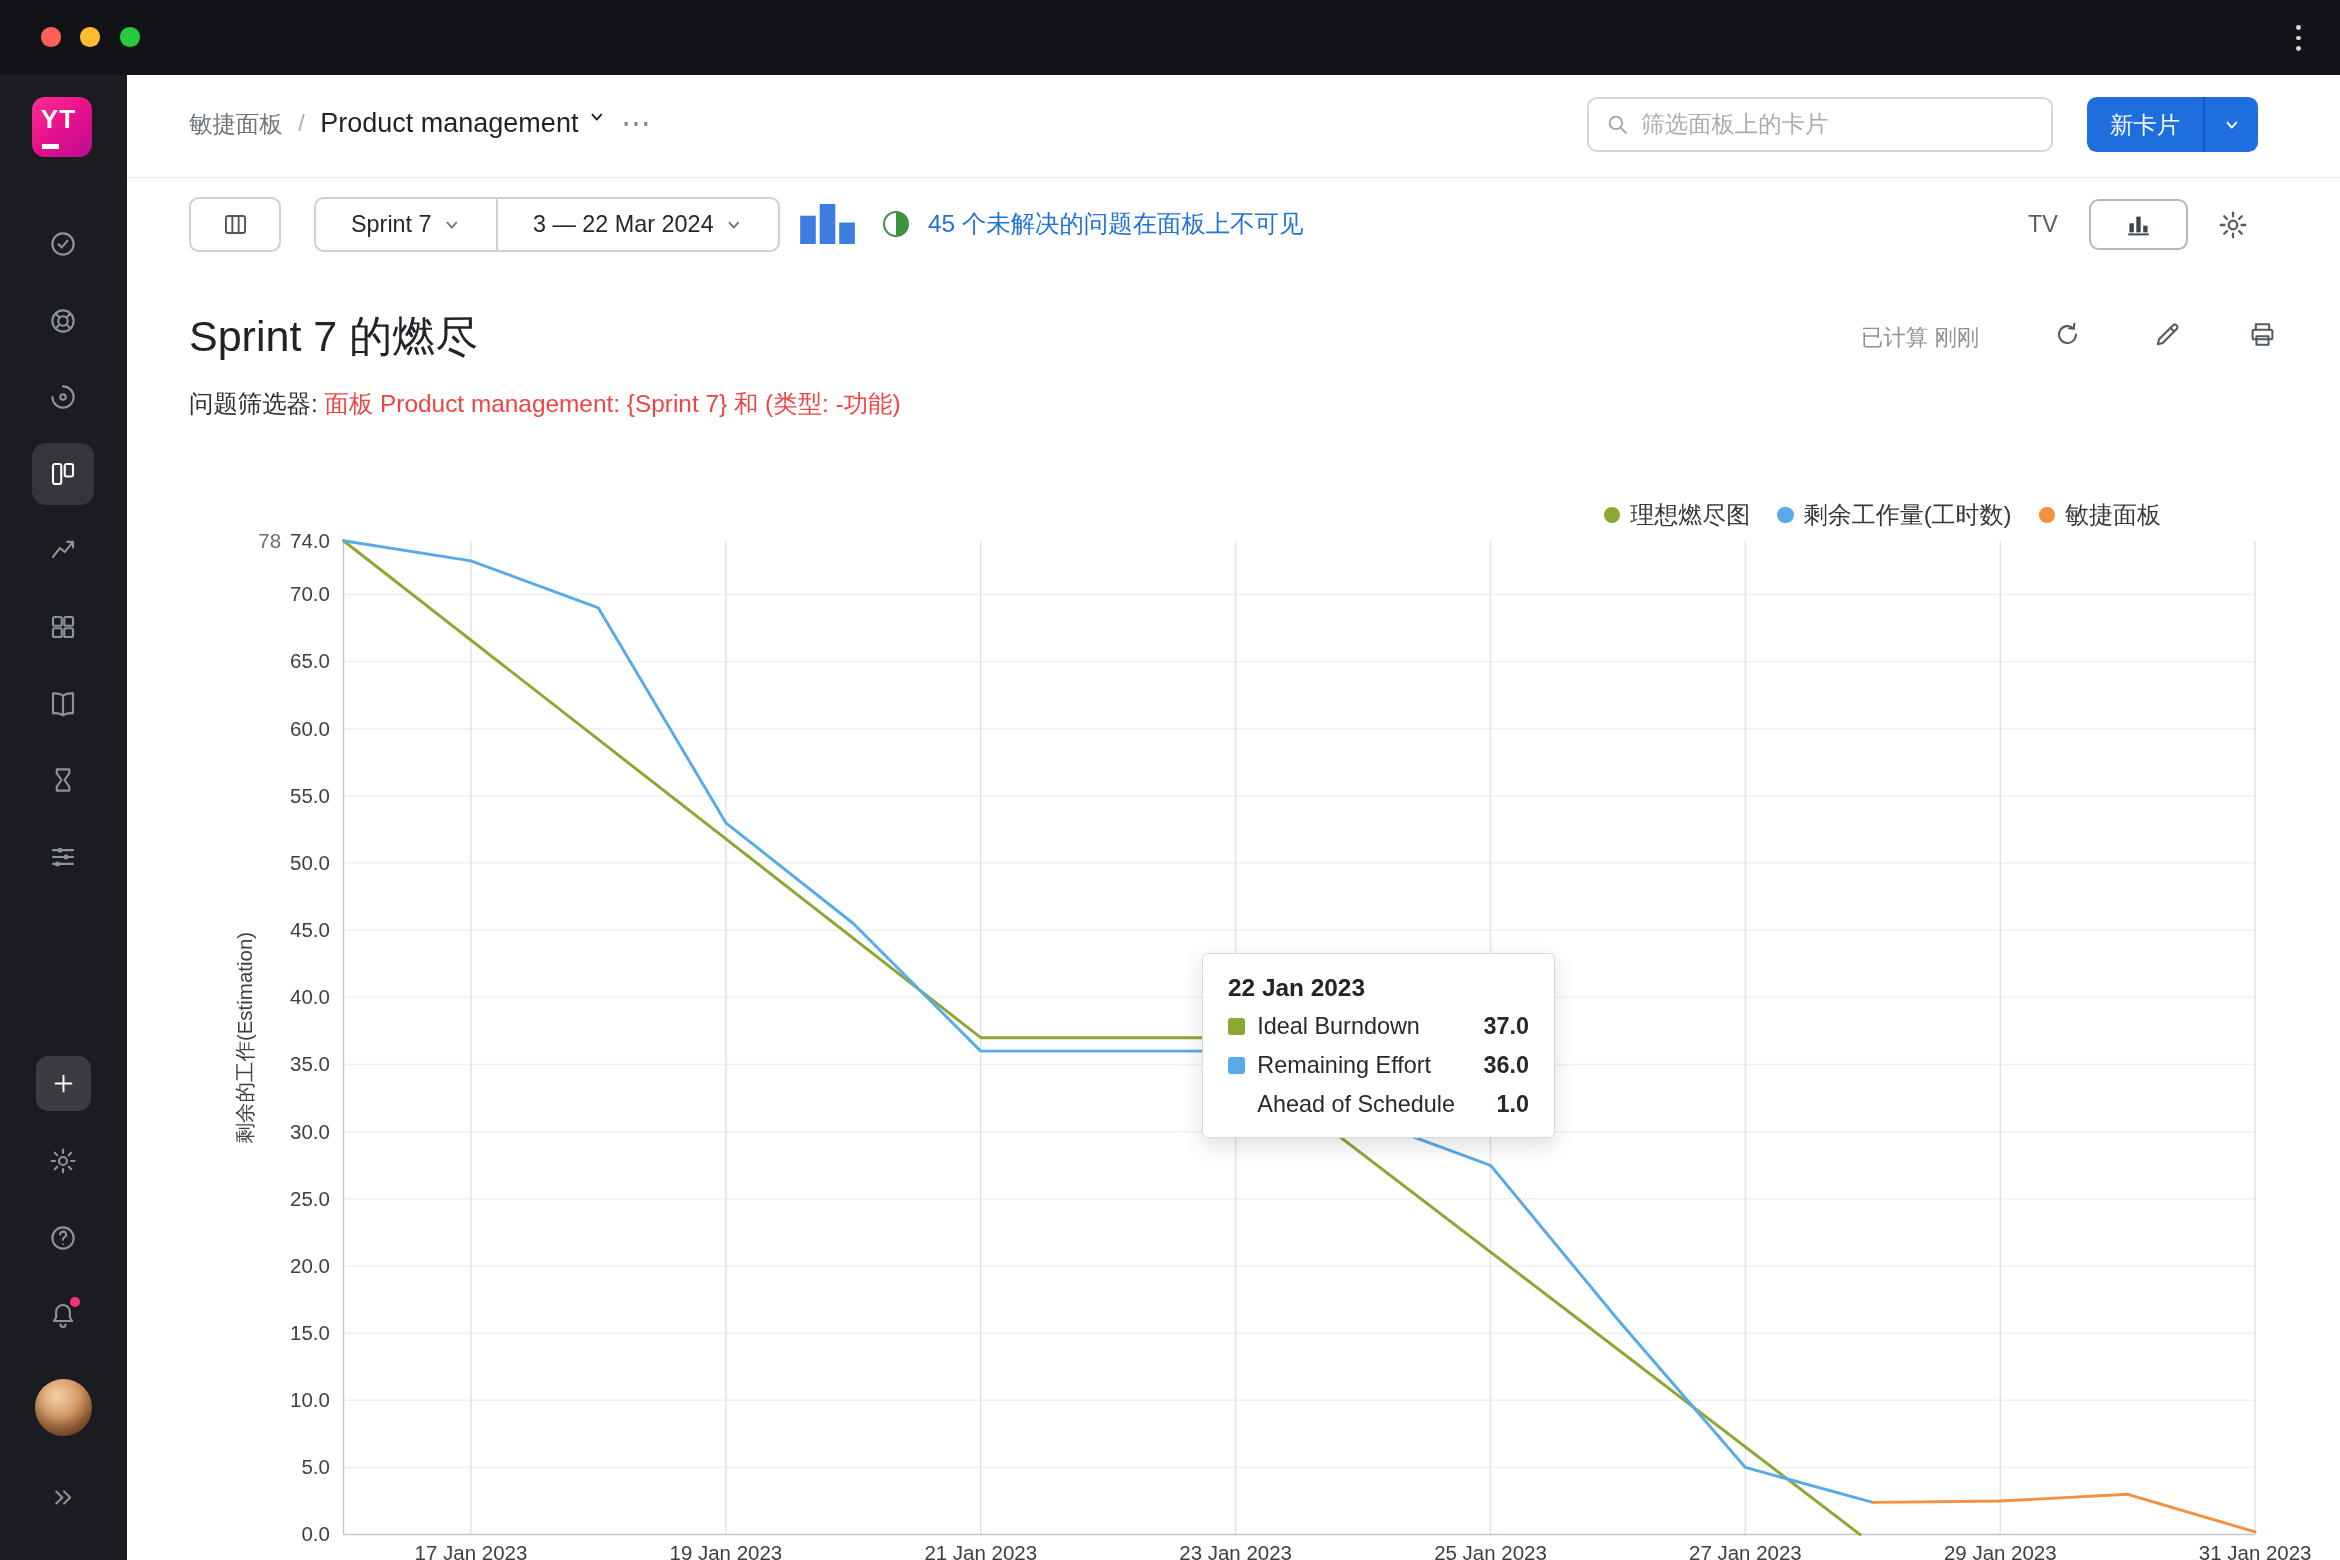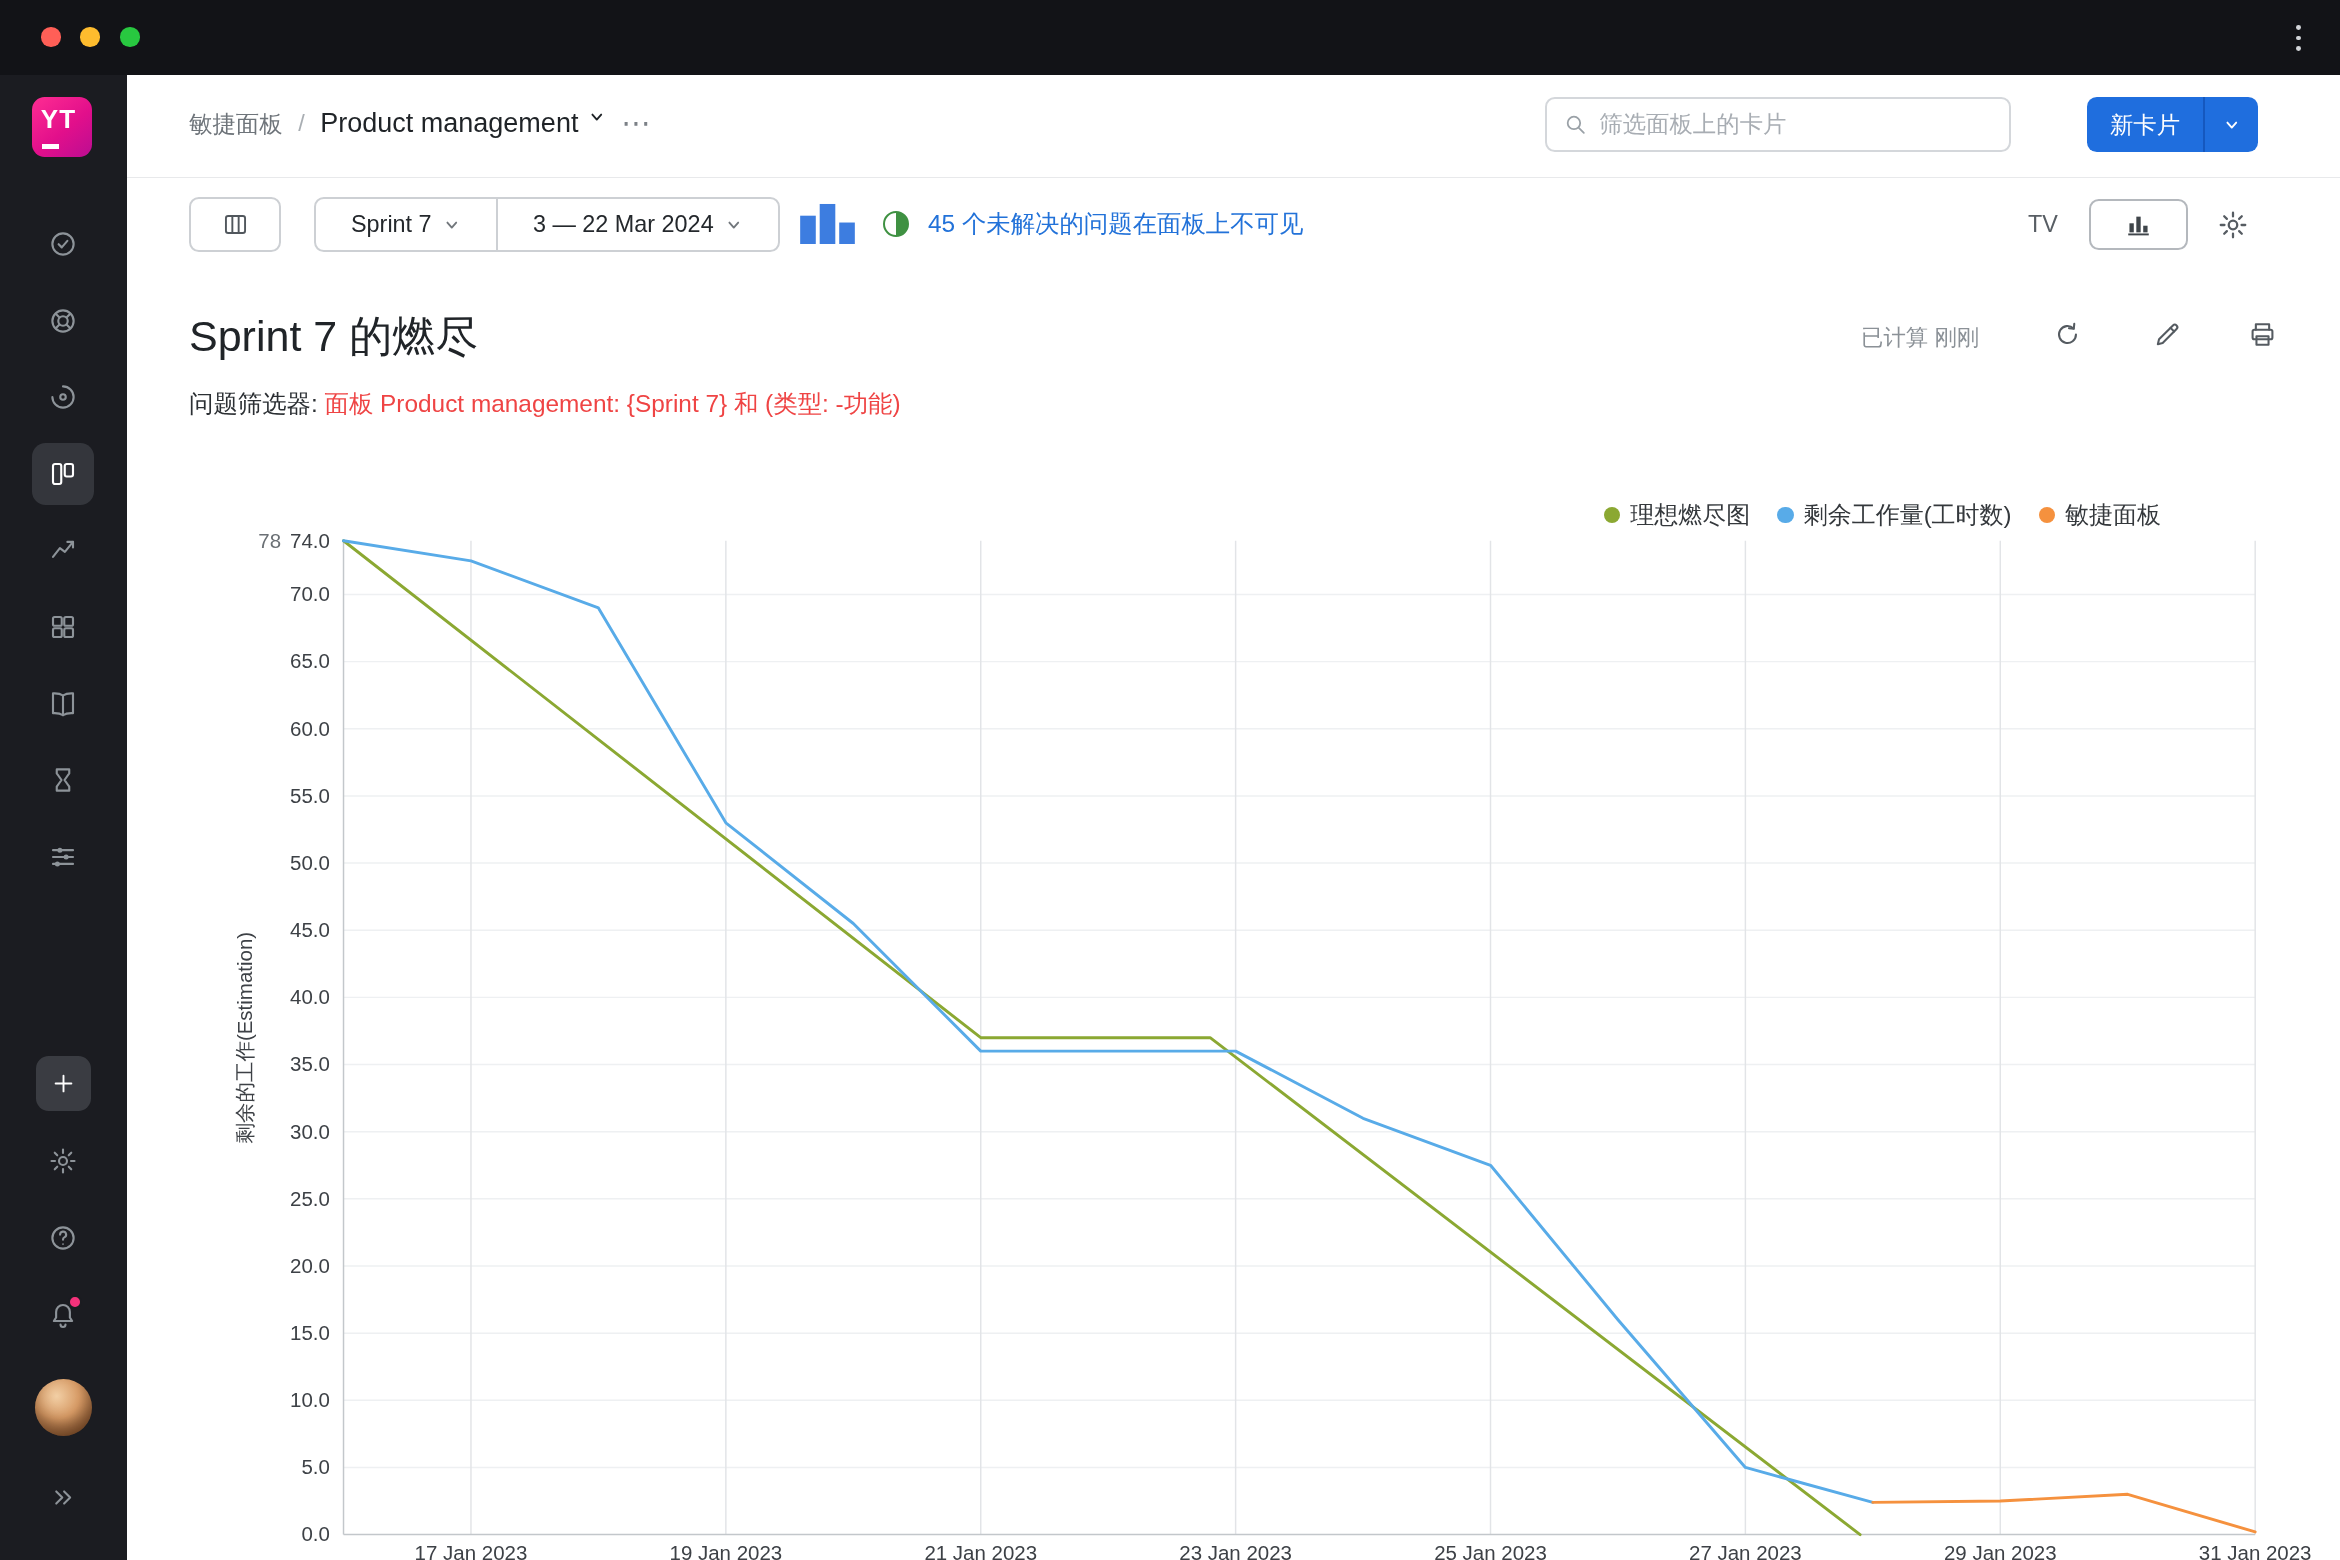--- a/index.html
+++ b/index.html
@@ -43,21 +43,21 @@
 
   
   .breadcrumb { position:absolute; left:189px; top:98px; height:51px; display:flex;
                 align-items:center; gap:15.6px; }
   .bc-root { font-size:23.4px; color:#6e747a; }
   .bc-sep  { font-size:23.4px; color:#a9aeb3; }
   .bc-current { font-size:27px; color:#1f2327; display:flex; align-items:flex-start; gap:9.8px; }
   .bc-more { font-size:29px; color:#7c8187; letter-spacing:2px; line-height:19.5px; }
   .chev { width:17.6px; height:17.6px; }
 
-  .search-box { position:absolute; left:1545px; top:97px; width:466px; height:55px;
+  .search-box { position:absolute; left:1587px; top:97px; width:466px; height:55px;
                 border:2px solid #d4d7db; border-radius:9.8px; display:flex; align-items:center;
                 gap:11.7px; padding:0 15.6px; background:#fff; }
   .search-box svg { width:25px; height:25px; color:#9aa1a7; flex:none; }
   .search-box input { border:none; outline:none; width:100%; font-size:23.4px; color:#333;
                       font-family:inherit; background:transparent; }
   .search-box input::placeholder { color:#a8adb3; }
 
   .newcard { position:absolute; left:2087px; top:97px; width:171px; height:55px; border-radius:9.8px;
              overflow:hidden; display:flex; background:#1f6ede; color:#fff; }
   .newcard-main { flex:1; display:flex; align-items:center; justify-content:center; font-size:23.4px; }
@@ -402,14 +402,32 @@
       <text x="1398" y="1139" text-anchor="middle" fill="#3d4146" font-size="21">25 Jan 2023</text>
       <text x="1659.3333333333333" y="1139" text-anchor="middle" fill="#3d4146" font-size="21">27 Jan 2023</text>
       <text x="1920.6666666666667" y="1139" text-anchor="middle" fill="#3d4146" font-size="21">29 Jan 2023</text>
       <text x="2182" y="1139" text-anchor="middle" fill="#3d4146" font-size="21">31 Jan 2023</text>
       <text x="128" y="603.5" text-anchor="middle" fill="#3d4146" font-size="21" transform="rotate(-90 128 603.5)">剩余的工作(Estimation)</text>
       <polyline points="222,94 875.3333333333334,603.5 1110.5333333333333,603.5 1776.9333333333332,1113" fill="none" stroke="#8ba832" stroke-width="3" stroke-linejoin="round" stroke-linecap="round"></polyline>
       <polyline points="222,94 352.66666666666663,114.65540540540542 483.3333333333333,162.85135135135135 614,383.1756756756756 744.6666666666666,486.4527027027027 875.3333333333334,617.2702702702702 1136.6666666666665,617.2702702702702 1267.3333333333333,686.1216216216217 1398,734.3175675675675 1528.6666666666667,892.6756756756756 1659.3333333333333,1044.1486486486488 1790,1079.9513513513514" fill="none" stroke="#58abe8" stroke-width="3" stroke-linejoin="round" stroke-linecap="round"></polyline>
       <polyline points="1790,1079.9513513513514 1920.6666666666667,1078.5743243243244 2051.333333333333,1071.6891891891892 2182,1110.245945945946" fill="none" stroke="#f5913e" stroke-width="3" stroke-linejoin="round" stroke-linecap="round"></polyline>
     </svg>
 
+  <div class="tooltip">
+    <div class="tt-date">22 Jan 2023</div>
+    <div class="tt-row">
+      <span class="sw" style="background: rgb(139, 168, 50);"></span>
+      <span>Ideal Burndown</span>
+      <span class="tt-val">37.0</span>
+    </div>
+    <div class="tt-row">
+      <span class="sw" style="background: rgb(88, 171, 232);"></span>
+      <span>Remaining Effort</span>
+      <span class="tt-val">36.0</span>
+    </div>
+    <div class="tt-row">
+      <span class="sw" style="visibility: hidden;"></span>
+      <span>Ahead of Schedule</span>
+      <span class="tt-val">1.0</span>
+    </div>
+  </div>
 </div>
 
 
 </body></html>

